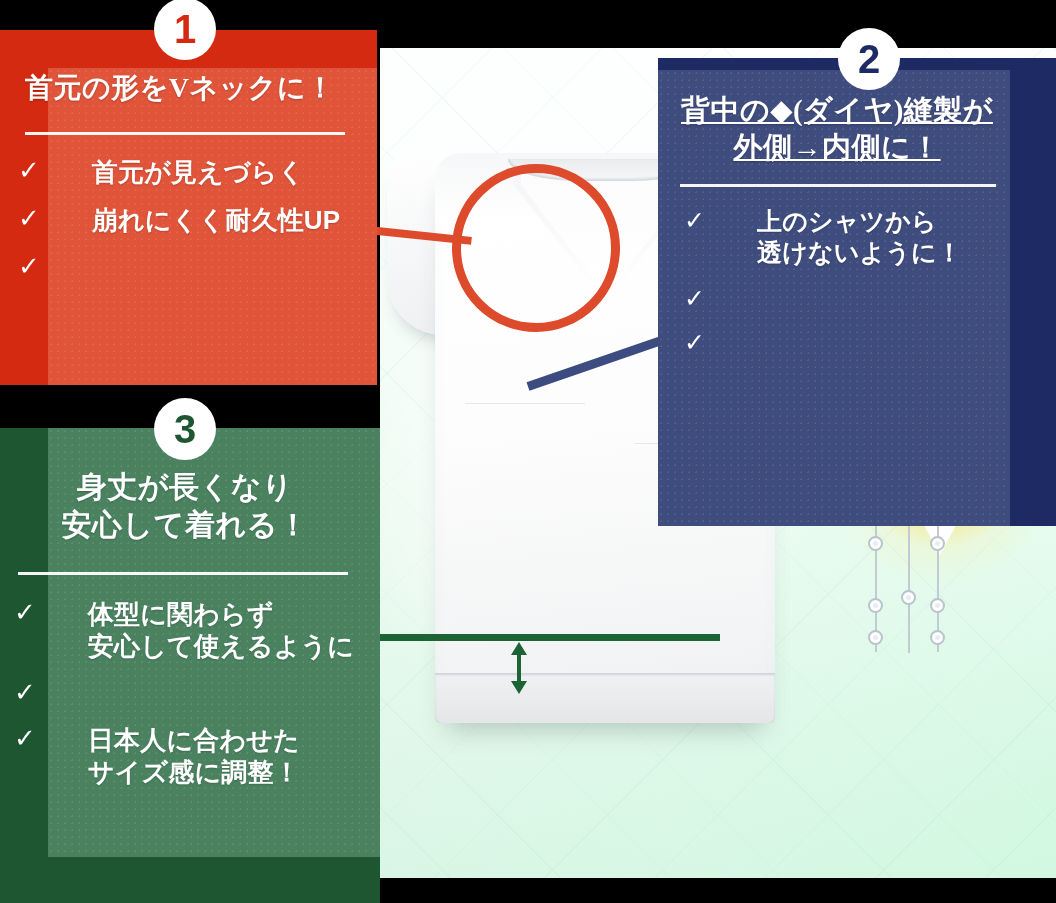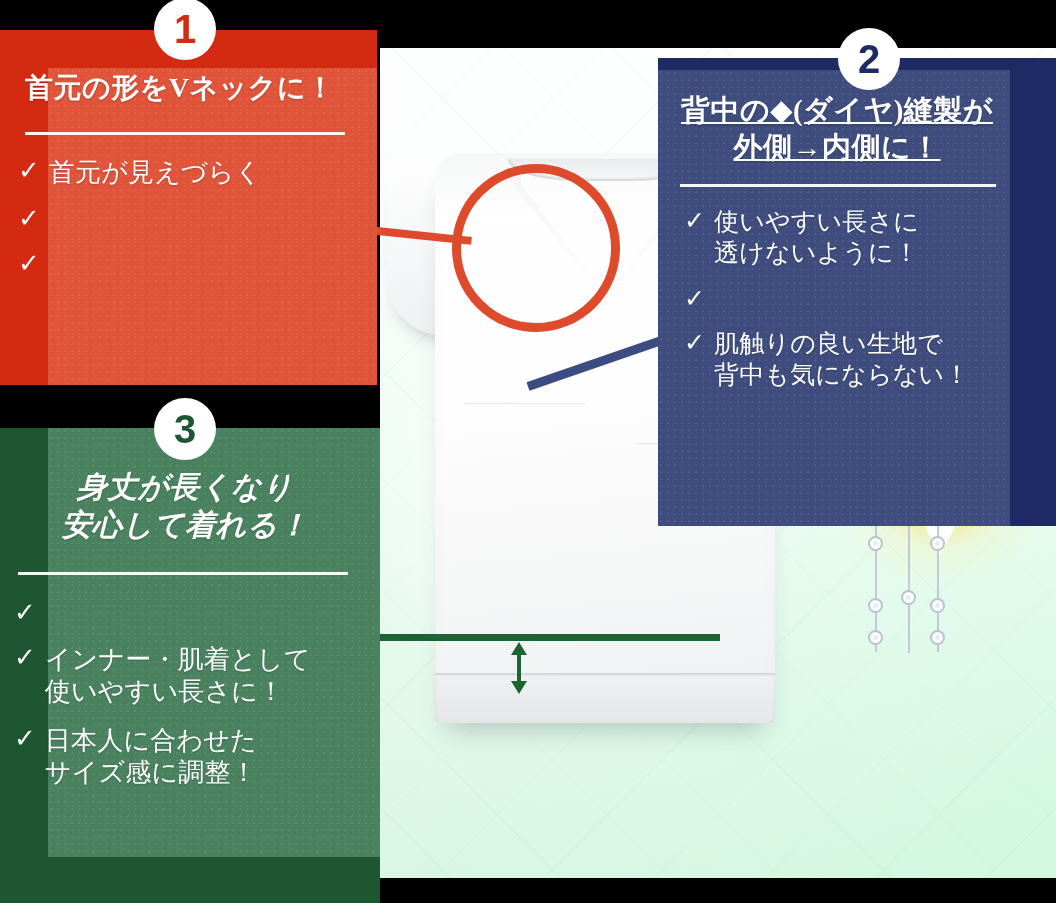--- a/index.html
+++ b/index.html
@@ -154,24 +154,25 @@
     font-family:"Liberation Serif","DejaVu Serif",serif;
     text-shadow:0 1px 2px rgba(0,0,0,.22);
     line-height:1.28; letter-spacing:.5px;
   }
   .prule{ position:absolute; height:3px; background:rgba(255,255,255,.95); }
 
   .plist{ position:absolute; color:#fff; }
   .pitem{ display:flex; gap:9px; align-items:flex-start; margin-bottom:16px; }
   .chk{ font-size:27px; line-height:1.12; font-weight:400; flex:0 0 auto; }
   .ptxt{
-    font-weight:normal; line-height:1.24; letter-spacing:.2px;
+    font-weight:bold; line-height:1.24; letter-spacing:.2px;
     font-family:"Liberation Sans","DejaVu Sans",sans-serif;
     white-space:pre-line;
     text-shadow:0 1px 2px rgba(0,0,0,.20);
+    margin-left:43px;
   }
 
   
   #p1 .ptitle{ left:25px; top:40px; font-size:28px; }
   #p1 .prule{ left:25px; top:102px; width:320px; }
   #p1 .plist{ left:18px; top:126px; width:350px; }
   #p1 .ptxt{ font-size:26px; }
   #p1 .chk{ font-size:26px; }
 
   
@@ -257,20 +258,21 @@
     <div class="badge" id="badge1">1</div>
     <div class="ptitle">首元の形をVネックに！</div>
     <div class="prule"></div>
     <div class="plist">
       <div class="pitem">
         <span class="chk">✓</span>
         <span class="ptxt">首元が見えづらく</span>
       </div>
       <div class="pitem">
         <span class="chk">✓</span>
+        <span class="ptxt">崩れにくく耐久性UP</span>
       </div>
       <div class="pitem">
         <span class="chk">✓</span>
       </div>
     </div>
   </div>
 </div>
 
 <div class="panel" id="p2">
   <div class="base"></div>
@@ -278,53 +280,51 @@
       <div class="dots"></div>
     </div>
   <div class="pcontent">
     <div class="badge" id="badge2">2</div>
     <div class="ptitle" style="white-space:pre-line;text-decoration:underline;">背中の◆(ダイヤ)縫製が
 外側→内側に！</div>
     <div class="prule"></div>
     <div class="plist">
       <div class="pitem">
         <span class="chk">✓</span>
-        <span class="ptxt">使いやすい長さに
+        <span class="ptxt">上のシャツから
 透けないように！</span>
       </div>
       <div class="pitem">
         <span class="chk">✓</span>
       </div>
       <div class="pitem">
         <span class="chk">✓</span>
-        <span class="ptxt">肌触りの良い生地で
-背中も気にならない！</span>
       </div>
     </div>
   </div>
 </div>
 
 <div class="panel" id="p3">
   <div class="base"></div>
   <div class="overlay">
       <div class="dots"></div>
     </div>
   <div class="pcontent">
     <div class="badge" id="badge3">3</div>
-    <div class="ptitle" style="white-space:pre-line;font-style:italic;">身丈が長くなり
+    <div class="ptitle" style="white-space:pre-line;">身丈が長くなり
 安心して着れる！</div>
     <div class="prule"></div>
     <div class="plist">
       <div class="pitem">
         <span class="chk">✓</span>
-      </div>
-      <div class="pitem">
-        <span class="chk">✓</span>
-        <span class="ptxt">インナー・肌着として
-使いやすい長さに！</span>
+        <span class="ptxt">体型に関わらず
+安心して使えるように</span>
+      </div>
+      <div class="pitem">
+        <span class="chk">✓</span>
       </div>
       <div class="pitem">
         <span class="chk">✓</span>
         <span class="ptxt">日本人に合わせた
 サイズ感に調整！</span>
       </div>
     </div>
   </div>
 </div>
 

